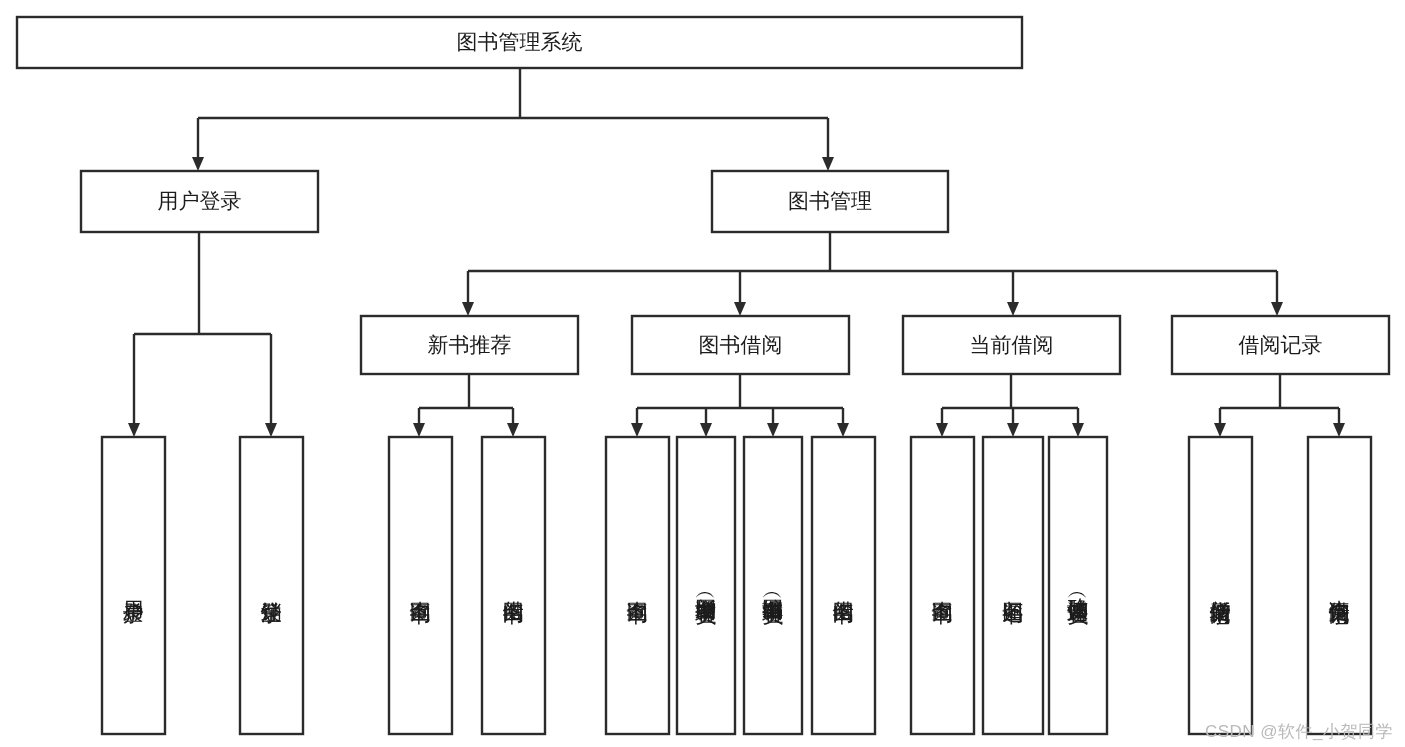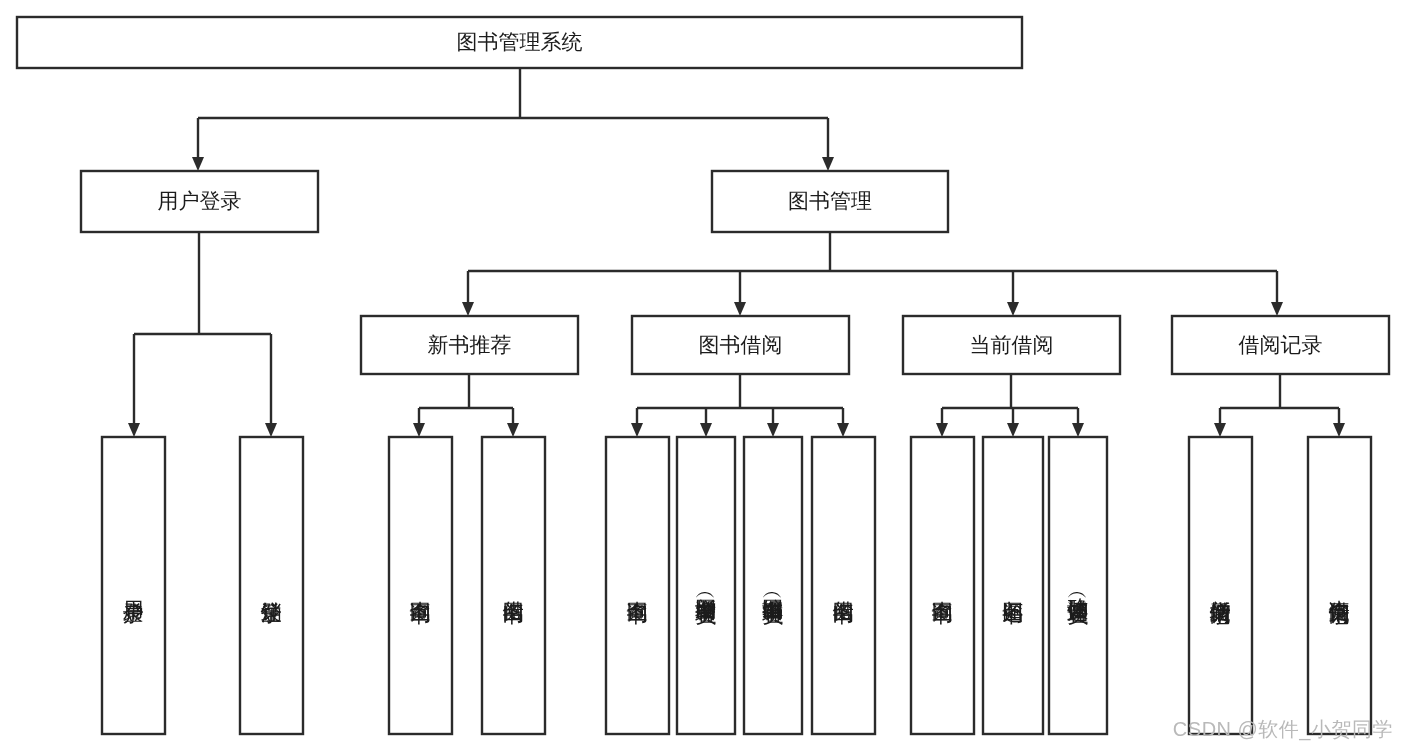--- a/index.html
+++ b/index.html
@@ -59,21 +59,21 @@
     letter-spacing: 1px;
     white-space: nowrap;
     pointer-events: none;
     text-align: center;
   }
   .watermark {
     position: absolute;
     right: 12px;
     bottom: 4px;
     font-family: "Liberation Sans", "DejaVu Sans", sans-serif;
-    font-size: 20px;
+    font-size: 17px;
     color: #b9b9b9;
     letter-spacing: 0.5px;
     white-space: nowrap;
   }
 </style>
 </head>
 <body>
 
 <div id="diagram-root">
 

